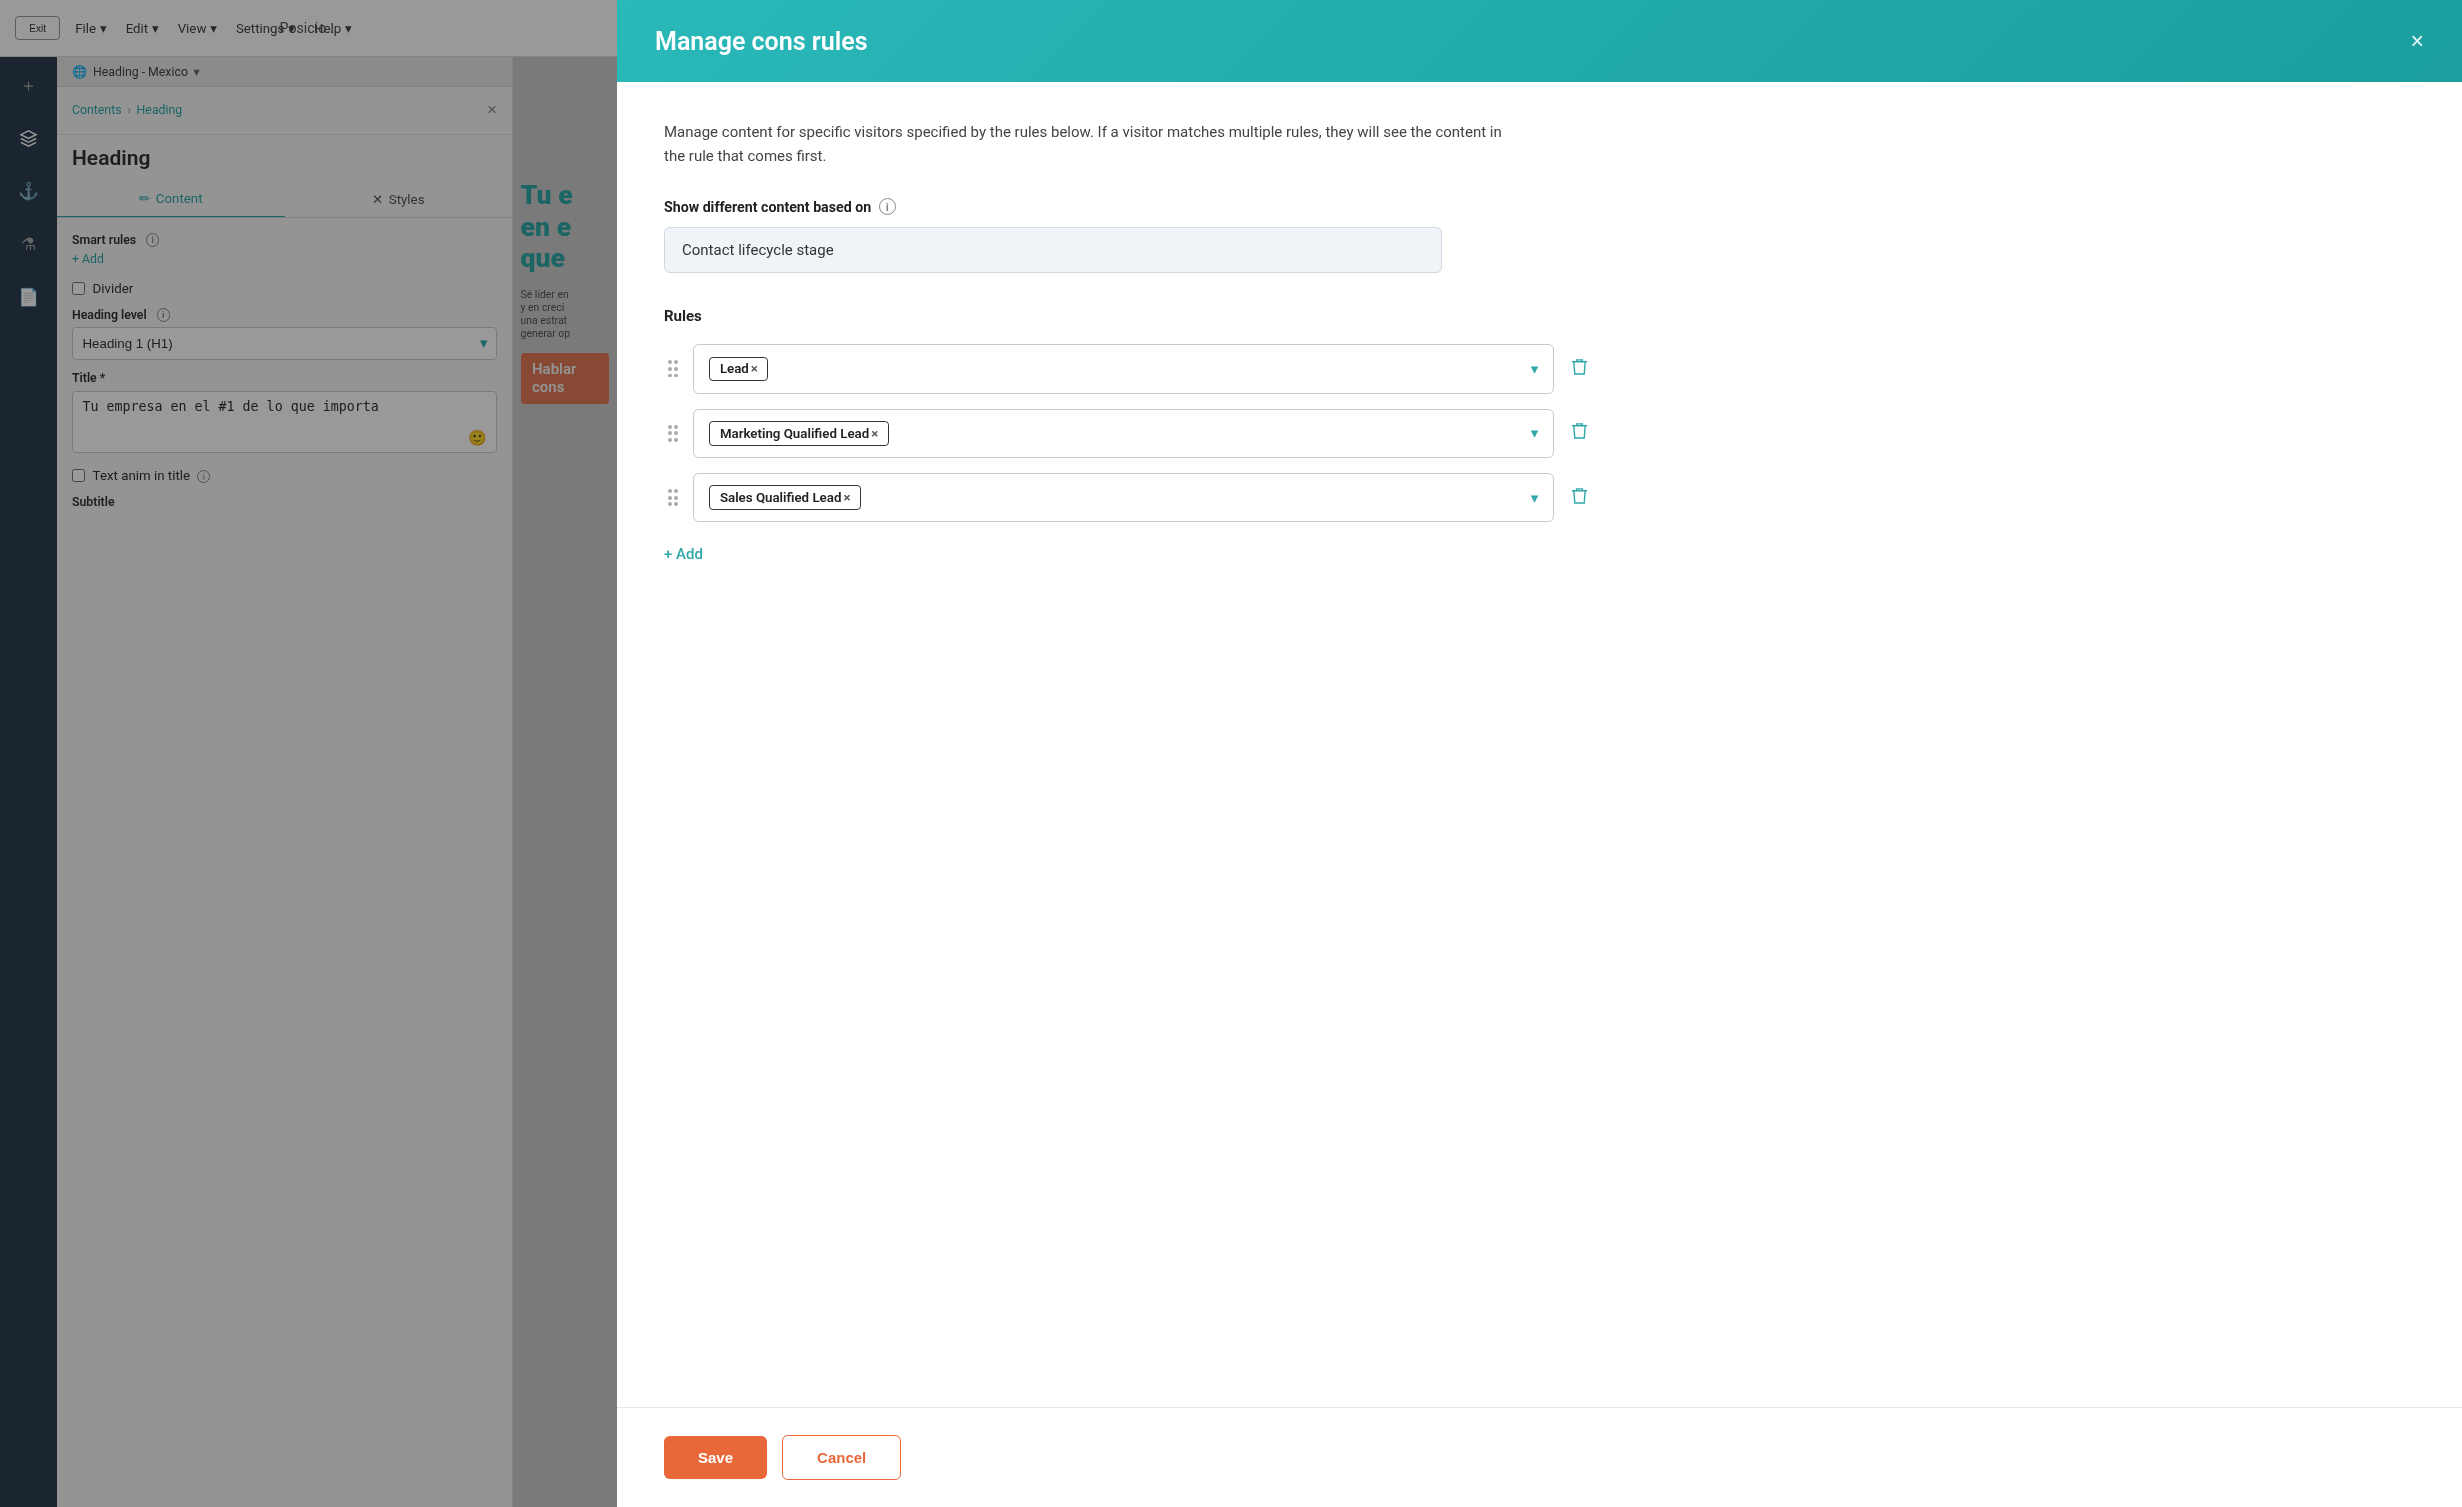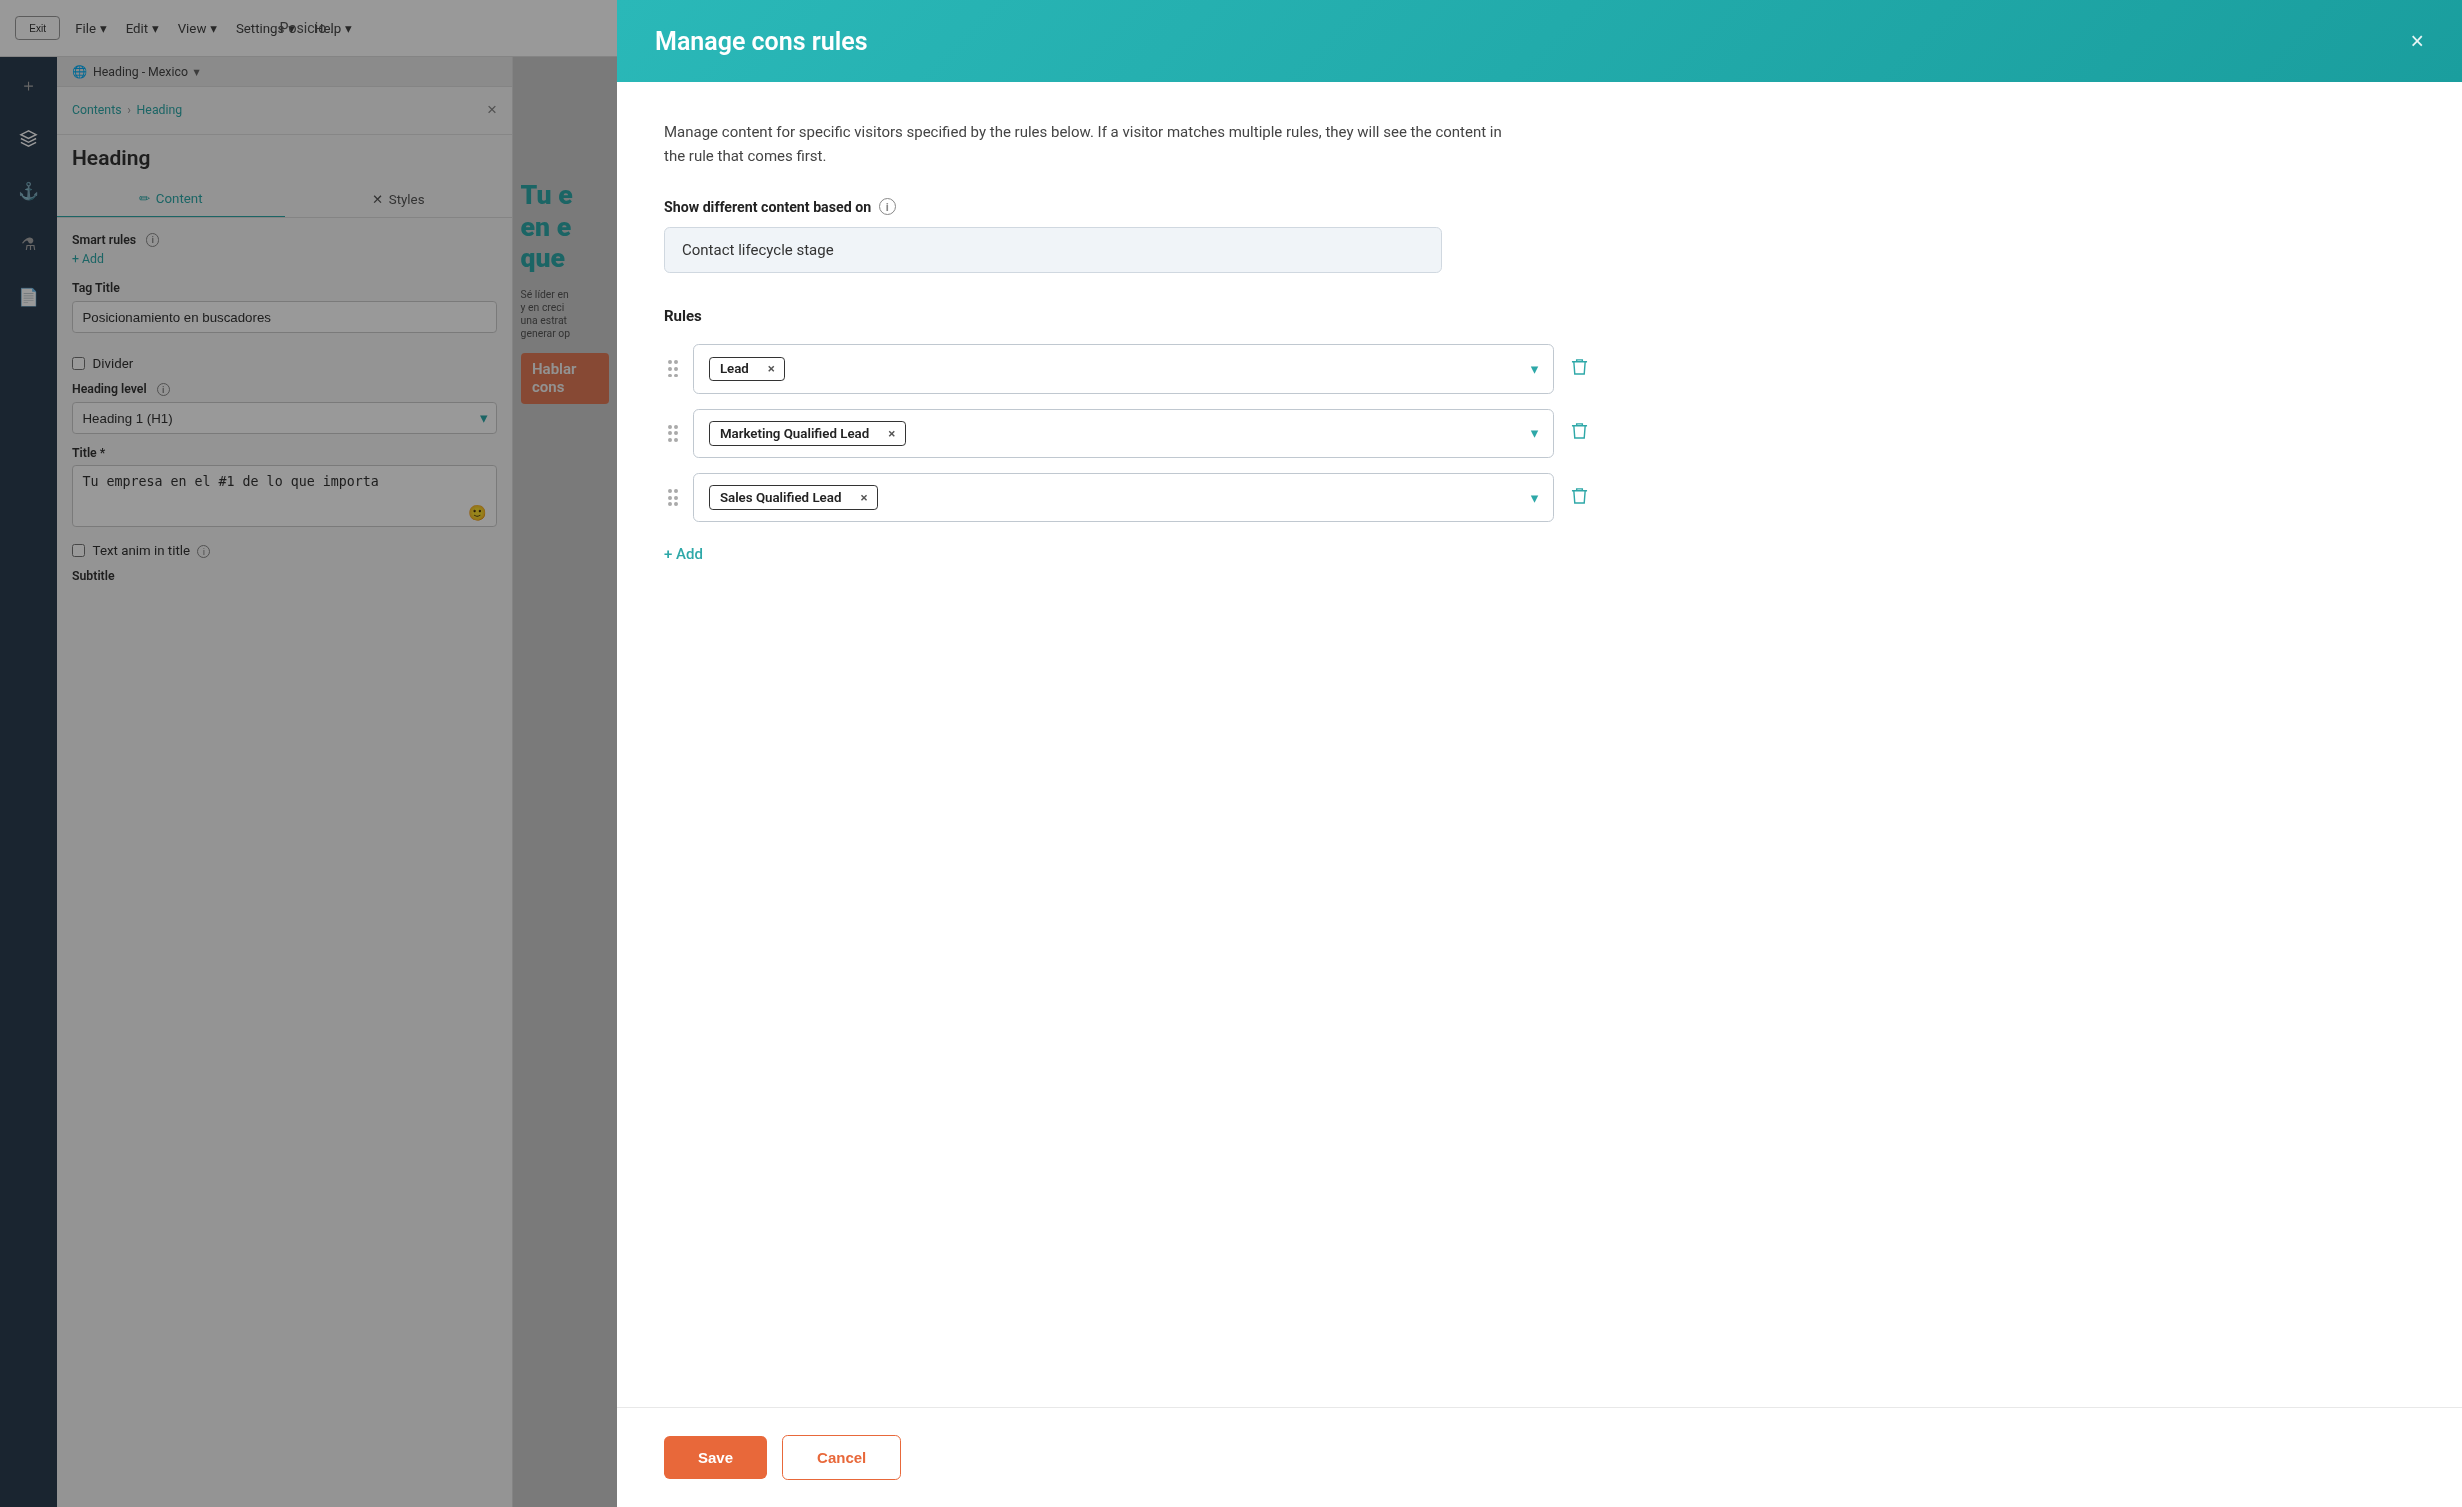--- a/index.html
+++ b/index.html
@@ -410,21 +410,21 @@
     .rule-tag {
       background: #fff;
       border: 1.4px solid #333;
       border-radius: 3.8px;
       padding: 3.8px 9.5px;
       font-size: 13.3px;
       font-weight: 600;
       color: #222;
       display: flex;
       align-items: center;
-      gap: 19px;
+      gap: 2px;
     }
 
     .tag-remove {
       cursor: pointer;
       color: #555;
       font-size: 13.3px;
       line-height: 1;
     }
 
     .rule-chevron {
@@ -561,24 +561,20 @@
   <div class="panel-content">
 
     <div style="margin-bottom:15px;">
       <div class="section-label">
         <span>Smart rules</span>
         <span class="info-icon">i</span>
       </div>
       <div class="add-link">+ Add</div>
     </div>
 
-    <div style="margin-bottom:11.4px;">
-      <div class="section-label">Tag Title</div>
-      <input class="form-input" type="text" value="Posicionamiento en buscadores" style="">
-    </div>
 
     <div class="checkbox-row">
       <input type="checkbox" style="">
       <label>Divider</label>
     </div>
 
     <div style="margin-bottom:11.4px;">
       <div class="section-label">
         <span>Heading level</span>
         <span class="info-icon">i</span>

